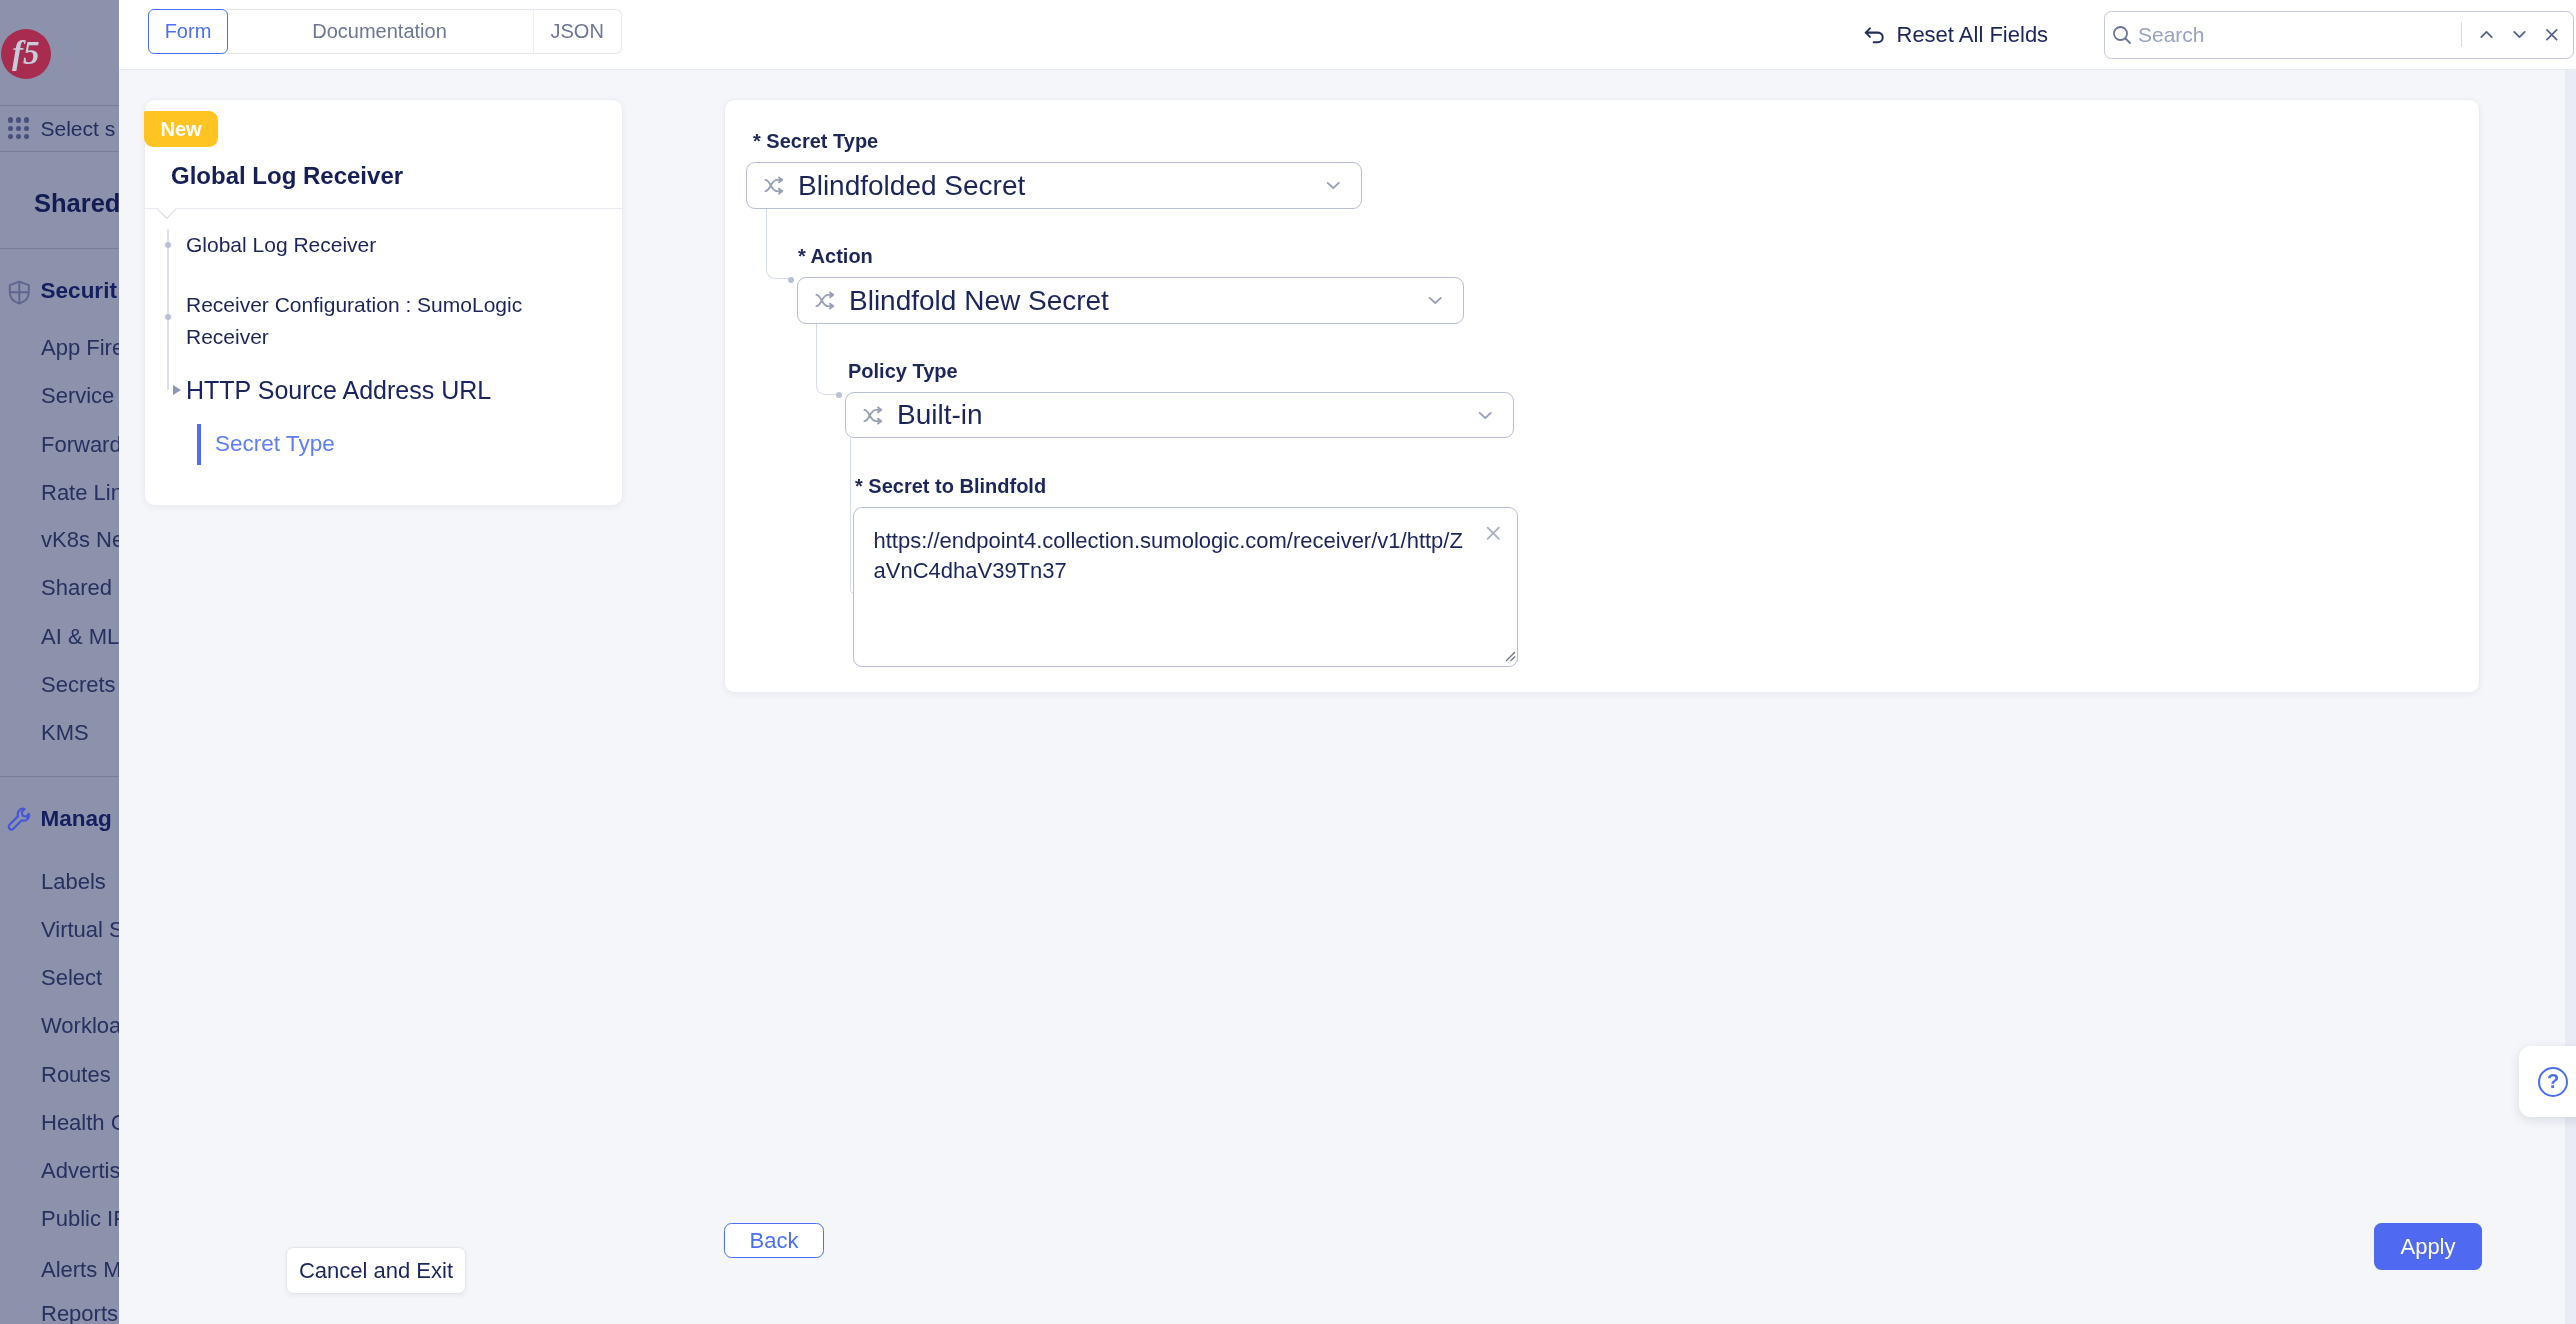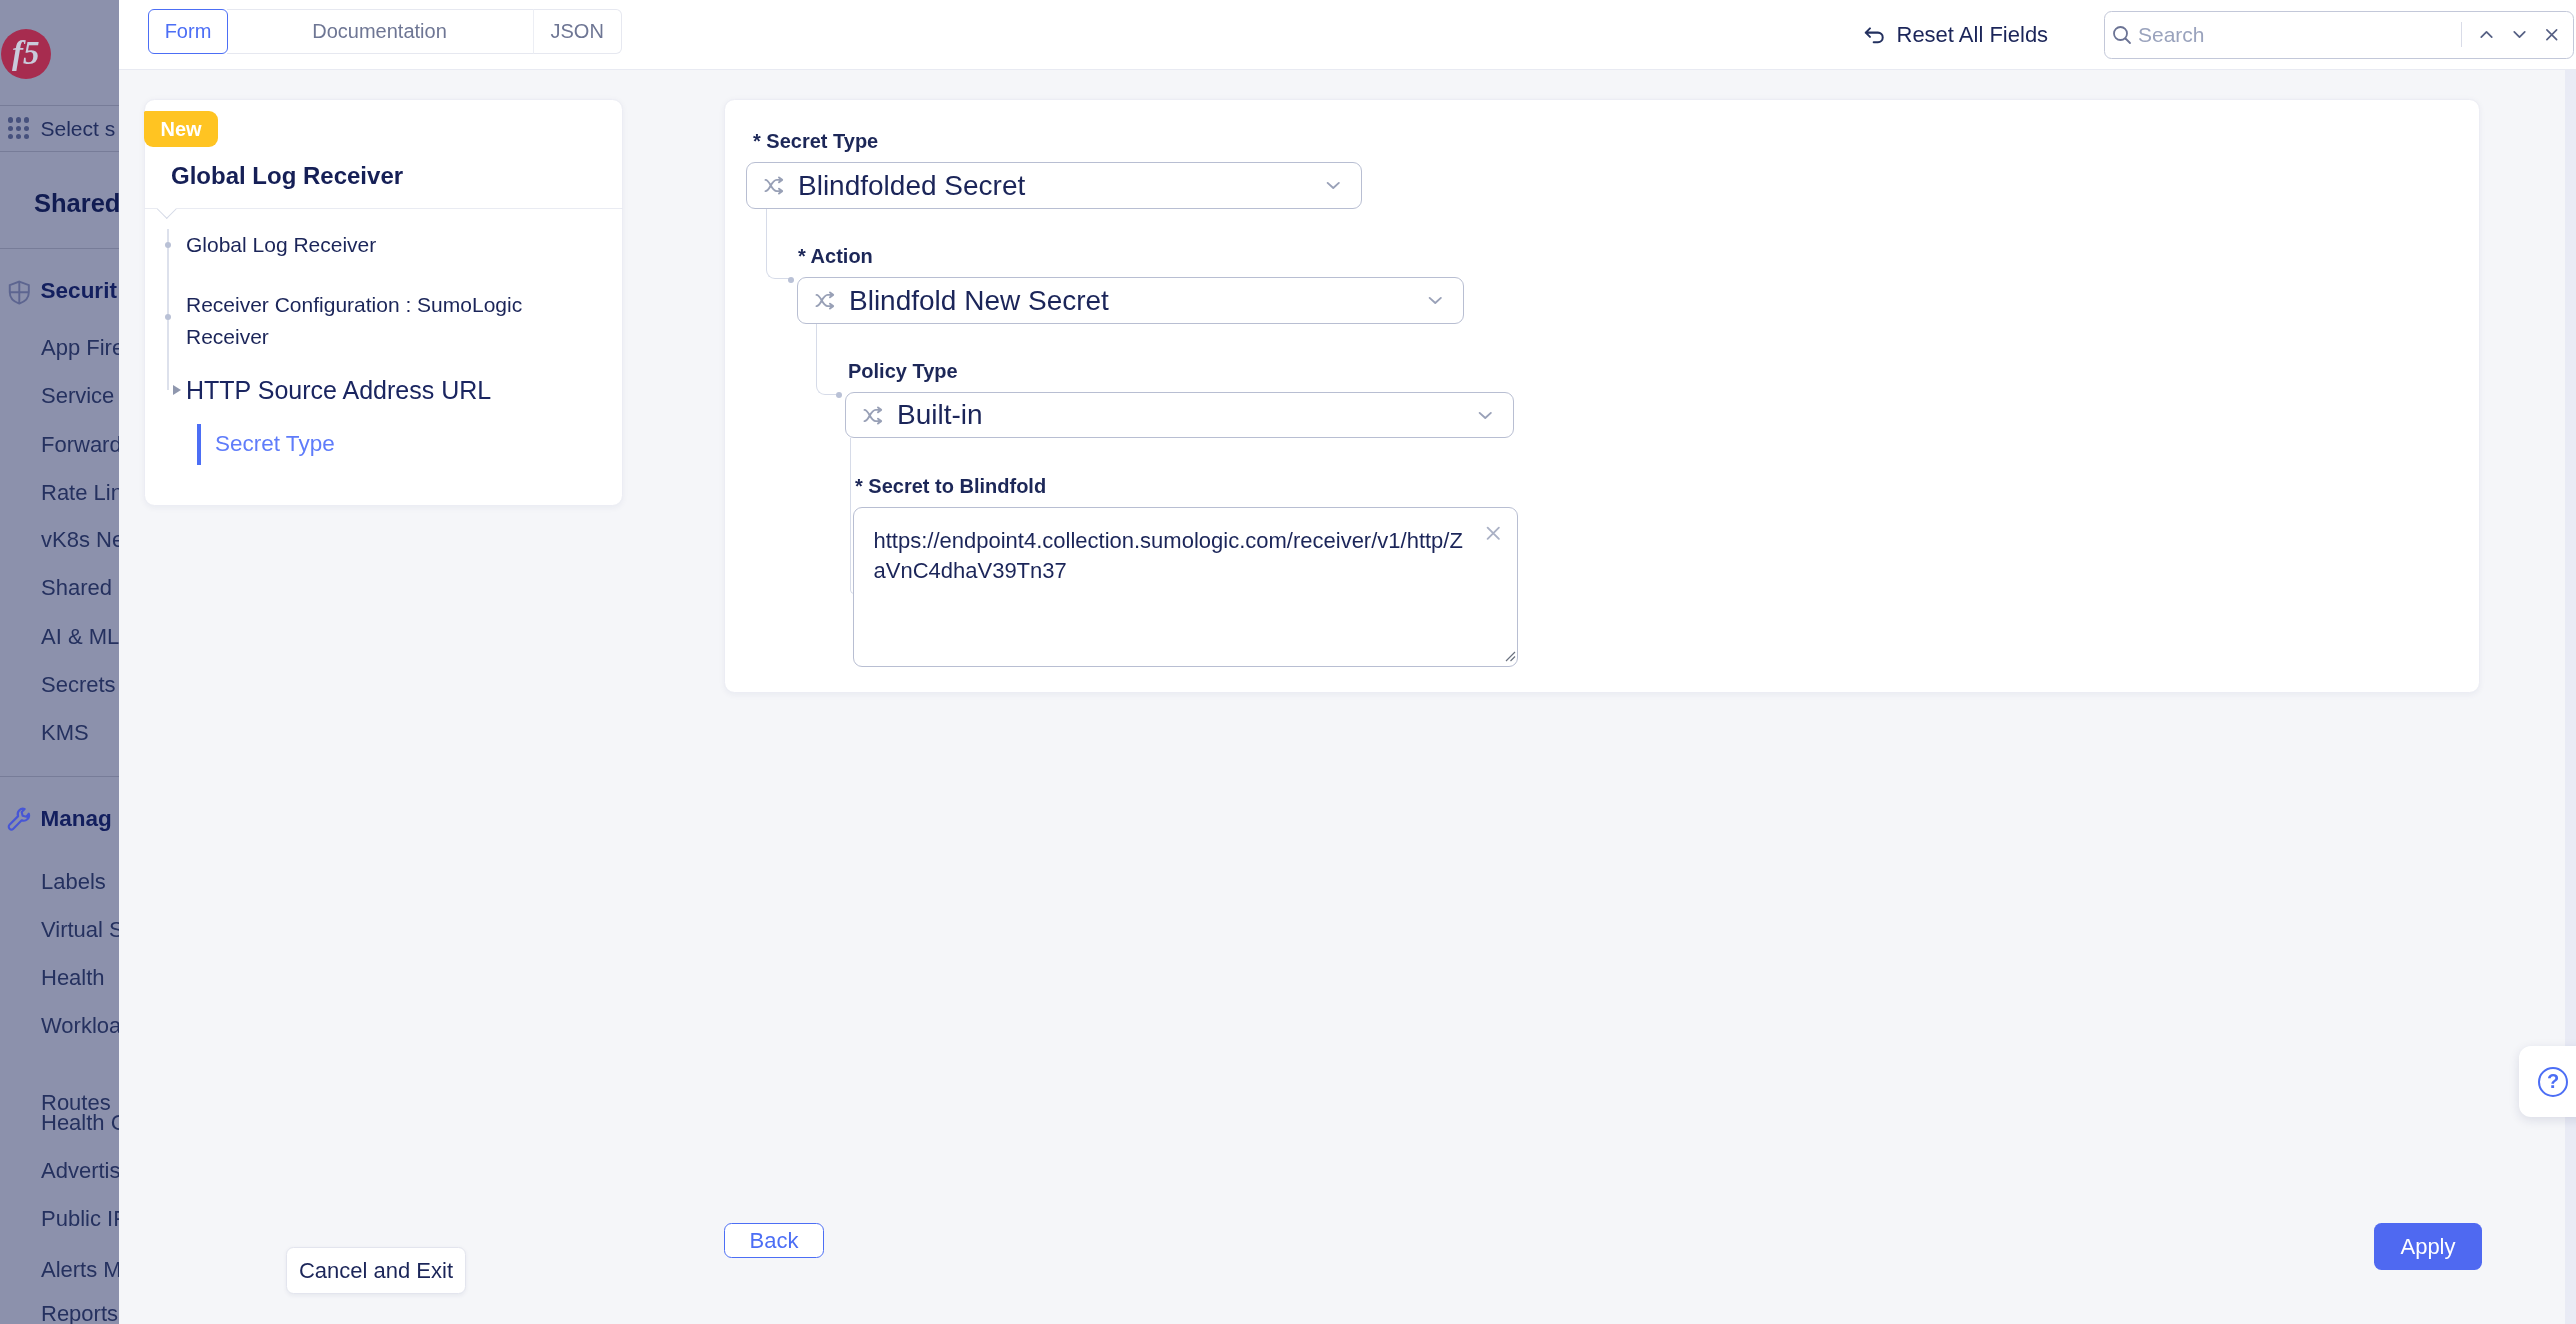--- a/index.html
+++ b/index.html
@@ -151,23 +151,23 @@
   <div class="abs side-divider" style="top:776px"></div>
 
   <div class="abs sec-head" style="left:4.5px; top:806px;">
     <svg width="28.6" height="28.6" viewBox="0 0 24 24">
       <path d="M20 6.5 a4.5 4.5 0 0 1 -6 5.5 L7 19 a2.2 2.2 0 0 1 -3.2 -3.2 L11 8.5 a4.5 4.5 0 0 1 5.5 -6 L14 5 l0.8 3.2 L18 9 Z" fill="none" stroke="#4756d6" stroke-width="1.8" stroke-linejoin="round"></path>
     </svg>
     <span class="lbl" style="margin-left:7.5px">Manag</span>
   </div>
   <div class="abs side-item" style="top:867px">Labels</div>
   <div class="abs side-item" style="top:915px">Virtual S</div>
-  <div class="abs side-item" style="top:963px">Health</div>
+  <div class="abs side-item" style="top:963px">Select</div>
   <div class="abs side-item" style="top:1011px">Workloa</div>
-  <div class="abs side-item" style="top:1088px">Routes</div>
+  <div class="abs side-item" style="top:1060px">Routes</div>
   <div class="abs side-item" style="top:1108px">Health C</div>
   <div class="abs side-item" style="top:1156px">Advertis</div>
   <div class="abs side-item" style="top:1204px">Public IP</div>
   <div class="abs side-item" style="top:1255px">Alerts M</div>
   <div class="abs side-item" style="top:1299px">Reports</div>
 </div>
 
 <div id="topbar" class="abs">
   <div class="abs tabs">
     <div class="tab tab-active">Form</div>

